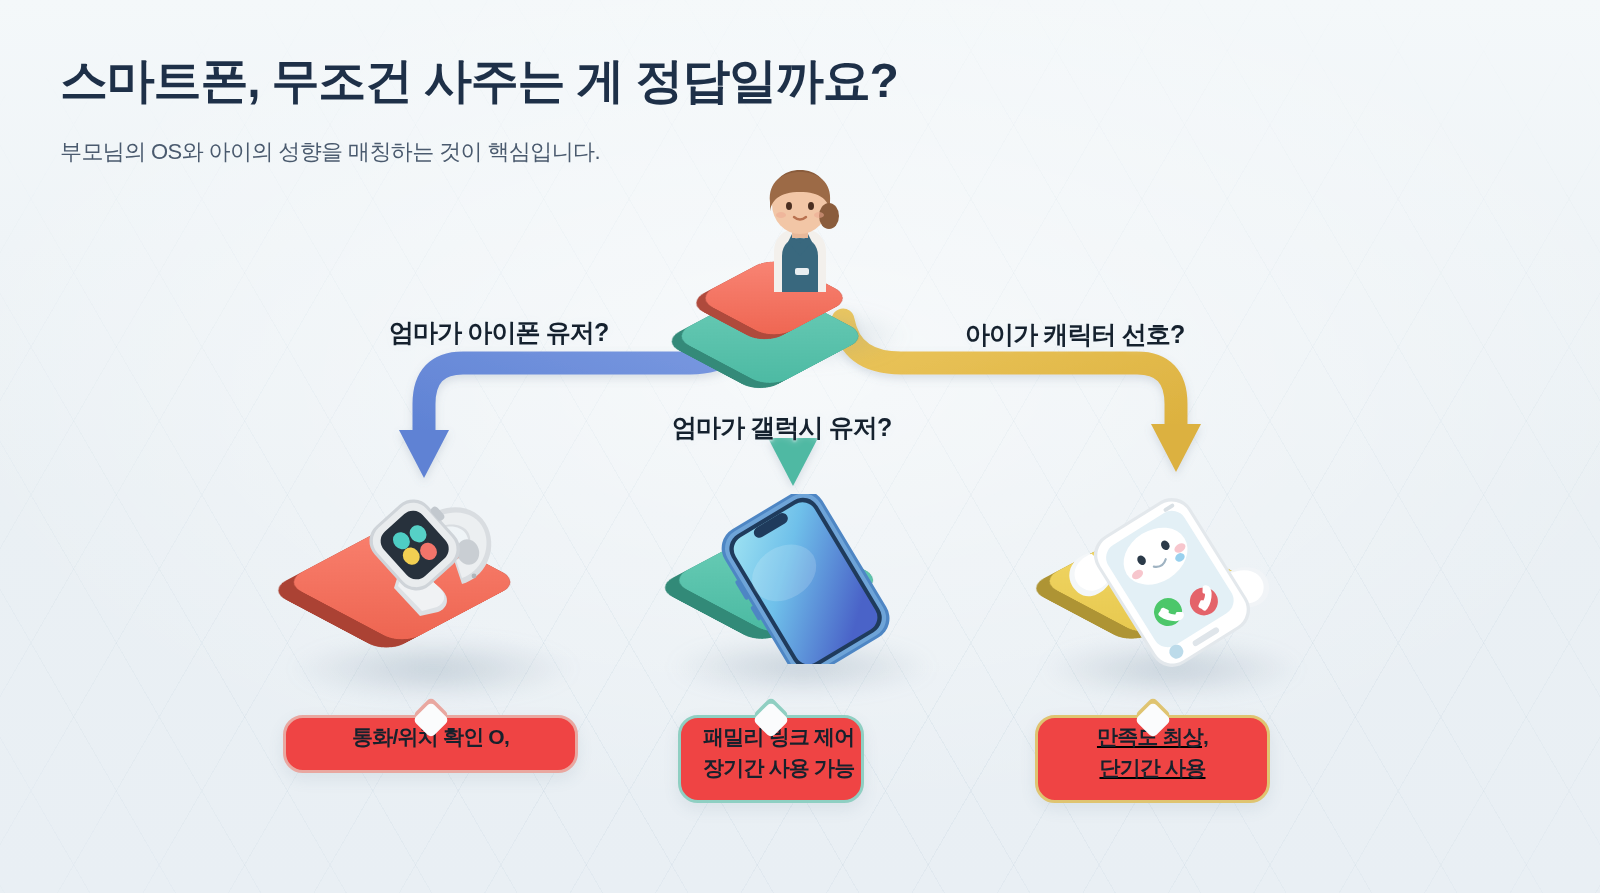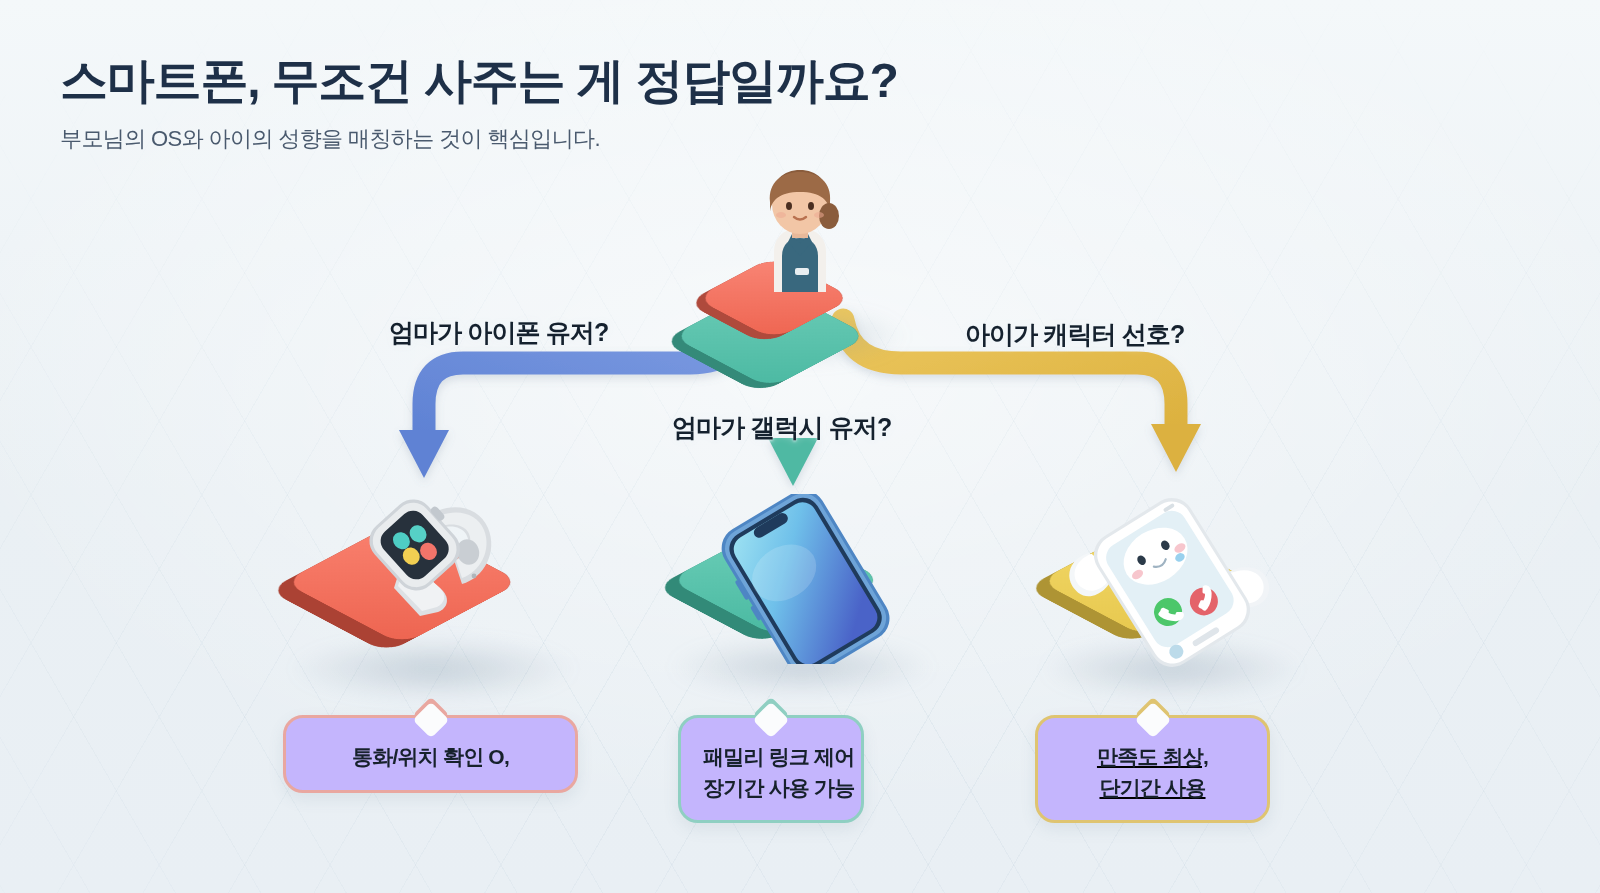--- a/index.html
+++ b/index.html
@@ -33,21 +33,21 @@
     pointer-events:none;
   }
 
   
   #header{ position:absolute; left:60px; top:55px; }
   #page-title{
     font-size:48px; font-weight:bold; color:#1e3048;
     letter-spacing:-1.2px; line-height:1.1; white-space:nowrap;
   }
   #page-subtitle{
-    margin-top:16px; font-size:22px; font-weight:500; color:#4a5a6e;
+    margin-top:29px; font-size:22px; font-weight:500; color:#4a5a6e;
     letter-spacing:-.6px; white-space:nowrap;
   }
 
   
   #arrow-layer{ position:absolute; inset:0; }
 
   
   .branch-label{
     position:absolute; font-size:25px; font-weight:bold; color:#15212e;
     letter-spacing:-.9px; white-space:nowrap;
@@ -73,24 +73,24 @@
   }
   .plat-shadow{
     position:absolute; border-radius:50%;
     background:radial-gradient(ellipse at center, rgba(110,134,156,.30), rgba(110,134,156,0) 70%);
     filter:blur(9px);
   }
 
   
   .callout{
     position:absolute;
-    background:#c4b5fd;
+    background:#ef4444;
     border-radius:20px;
     border:3px solid #e9a7a0;
-    padding:24px 22px 17px;
+    padding:4px 22px 17px;
     text-align:center;
     box-shadow:0 6px 16px rgba(80,104,128,.10);
   }
   .callout .line{
     font-size:21px; font-weight:bold; color:#17212c;
     letter-spacing:-.8px; line-height:1.46; white-space:nowrap;
   }
   .callout .tail,.callout .tail-in{
     position:absolute; left:50%; width:26px; height:26px;
     transform:translateX(-50%) rotate(45deg);

